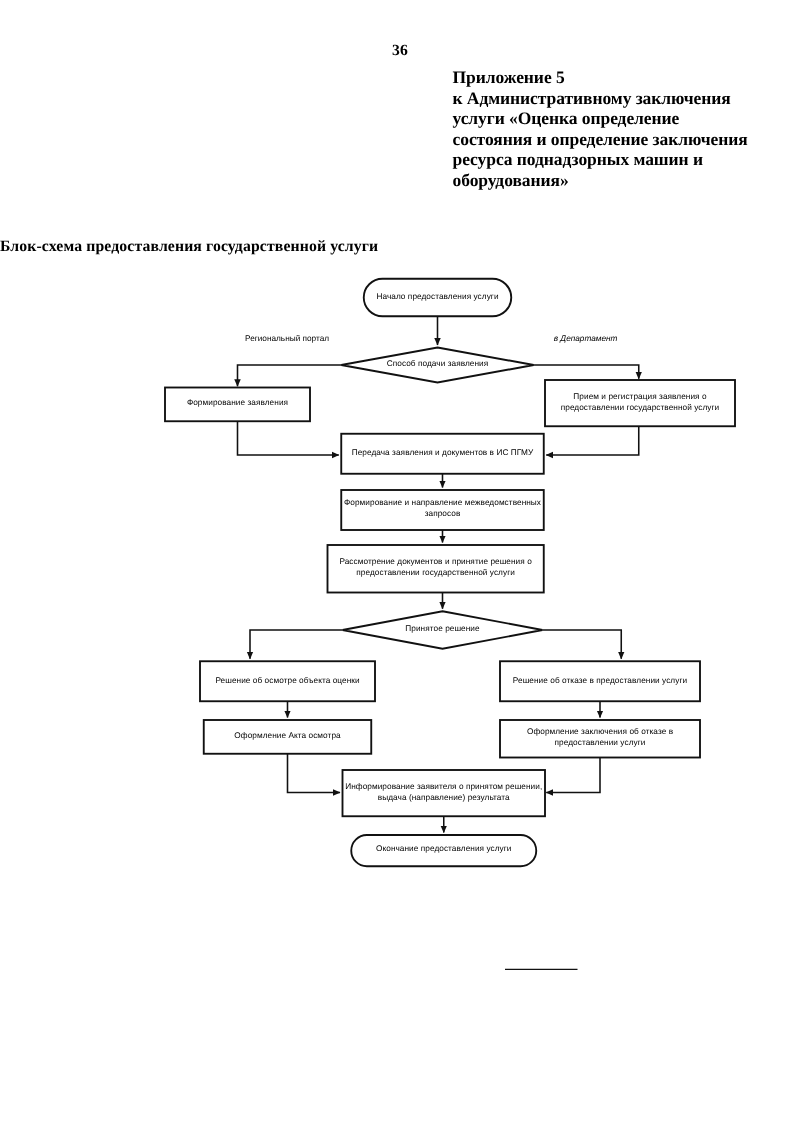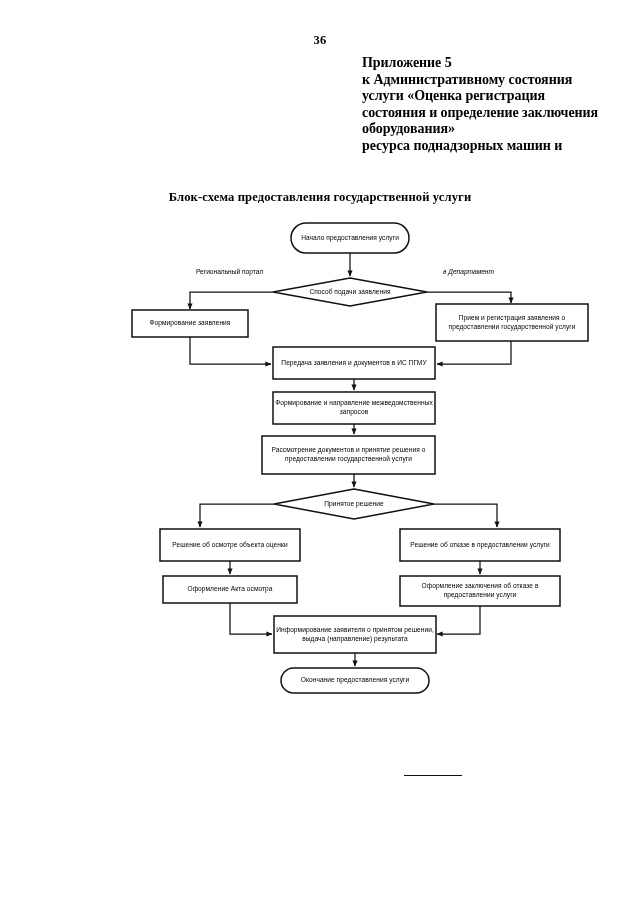--- a/index.html
+++ b/index.html
@@ -47,21 +47,20 @@
     letter-spacing: -.05px;
   }
   .header-block div { white-space: nowrap; }
 
   
   .doc-title {
     position: absolute;
     top: 190px;
     left: 0;
     width: 640px;
-    text-align: center;
     font-size: 12.6px;
     font-weight: bold;
     letter-spacing: .1px;
   }
 
   
   .flowchart {
     position: absolute;
     top: 0;
     left: 0;
@@ -107,25 +106,25 @@
 </style>
 </head>
 <body>
 
 <div class="page">
 
   <div class="page-number">36</div>
 
   <div class="header-block">
     <div>Приложение 5</div>
-    <div>к Административному состояния</div>
-    <div>услуги «Оценка регистрация</div>
+    <div>к Административному заключения</div>
+    <div>услуги «Оценка определение</div>
     <div>состояния и определение заключения</div>
+    <div>ресурса поднадзорных машин и</div>
     <div>оборудования»</div>
-    <div>ресурса поднадзорных машин и</div>
   </div>
 
   <div class="doc-title">Блок-схема предоставления государственной услуги</div>
 
   <div class="flowchart">
     <svg width="640" height="905" viewBox="0 0 640 905" xmlns="http://www.w3.org/2000/svg">
       <defs>
         <marker id="arrow" markerWidth="7" markerHeight="7" refX="5.6" refY="3" orient="auto" markerUnits="userSpaceOnUse">
           <path d="M0,0.4 L6,3 L0,5.6 z" fill="#111111"></path>
         </marker>

